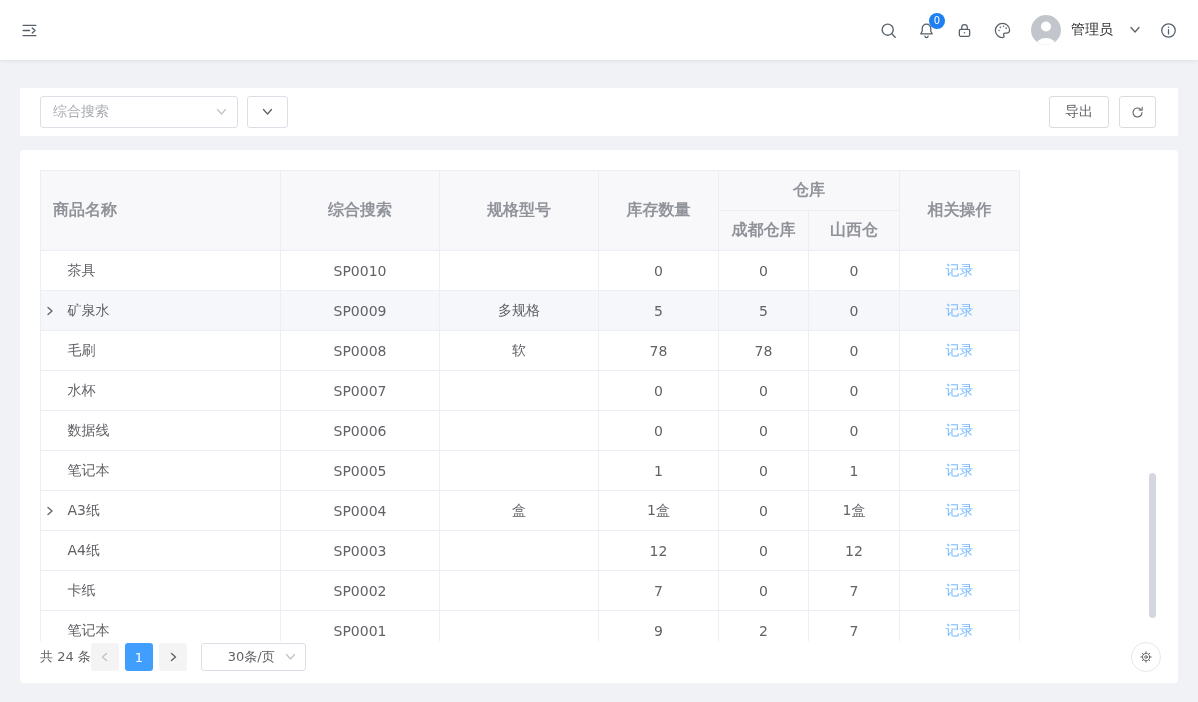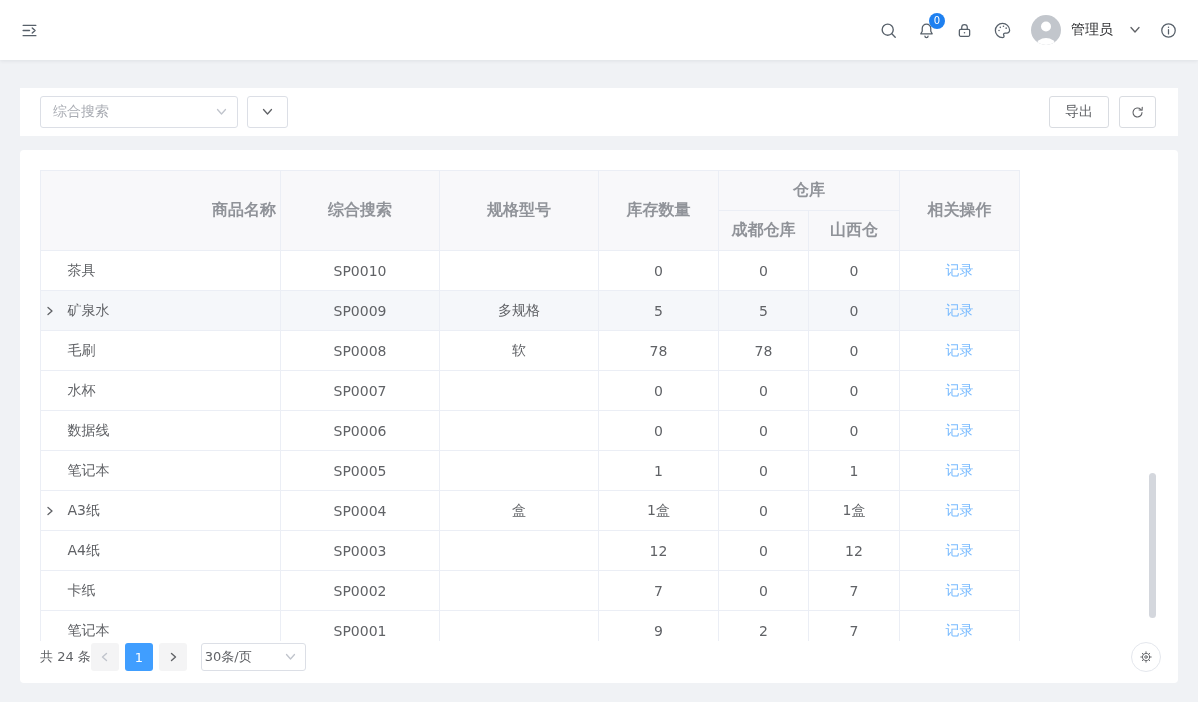--- a/index.html
+++ b/index.html
@@ -74,21 +74,21 @@
     padding:20px;position:relative;
   }
   .table-viewport{height:471px;width:1118px;overflow:hidden;}
   table{border-collapse:collapse;width:979px;table-layout:fixed;}
   th,td{border:1px solid #ebeef5;height:40px;padding:0 4px;}
   th{
     background:#f8f8fa;color:#909399;font-weight:600;font-size:16px;
     text-align:center;
   }
   td{color:#606266;text-align:center;font-size:14px;background:#fff;}
-  th.name-col{text-align:right;padding-left:12px;}
+  th.name-col{text-align:left;padding-left:12px;}
   td.name-cell{text-align:left;}
   tr.highlight td{background:#f5f7fa;}
   .expand-arrow{
     display:inline-flex;width:18px;vertical-align:middle;color:#606266;
     cursor:pointer;
   }
   .invisible{visibility:hidden;}
   .record-link{color:var(--link);cursor:pointer;text-decoration:none;}
 
   .scroll-thumb{
@@ -106,21 +106,21 @@
   .pager-btn{
     min-width:28px;height:28px;border-radius:3px;background:#f4f4f5;
     display:flex;align-items:center;justify-content:center;color:#606266;
     cursor:pointer;
   }
   .pager-btn.disabled{color:#c0c4cc;cursor:default;}
   .pager-page{background:var(--primary);color:#fff;font-size:13px;}
   .page-size-select{
     width:105px;height:28px;border:1px solid #dcdfe6;border-radius:3px;
     display:flex;align-items:center;justify-content:space-between;
-    padding:0 9px 0 3px;color:#606266;margin-left:14px;background:#fff;
+    padding:0 9px 0 26px;color:#606266;margin-left:14px;background:#fff;
     cursor:pointer;
   }
   .gear-btn{
     position:absolute;right:-3px;top:0;width:30px;height:30px;
     border:1px solid #e4e7ed;border-radius:50%;background:#fff;color:#606266;
     display:flex;align-items:center;justify-content:center;cursor:pointer;
   }
   .muted-chev{color:#c0c4cc;display:flex;}
 </style>
 </head>

